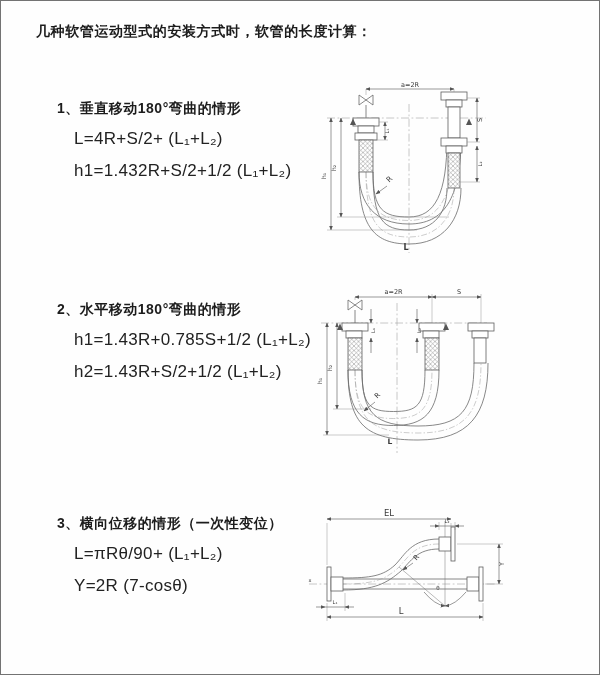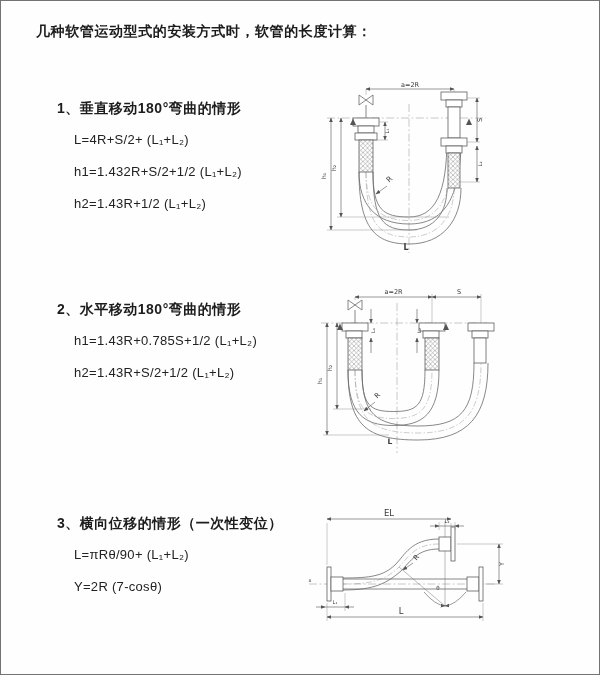--- a/index.html
+++ b/index.html
@@ -18,21 +18,21 @@
     font-size:14px; font-weight:700; letter-spacing:0.6px;
   }
   .sec { position:absolute; left:56px; }
   .sec1 { top:99px; }
   .sec2 { top:300px; }
   .sec3 { top:514px; }
   .sec-heading {
     font-size:14px; font-weight:700; letter-spacing:0.5px; margin-bottom:5px;
   }
   .formula {
-    font-size:13px; height:32px; display:flex; align-items:center;
+    font-size:17px; height:32px; display:flex; align-items:center;
     padding-left:17px; letter-spacing:0.3px; color:#222;
   }
   .diagram { position:absolute; }
   .d1 { left:308px; top:75px; }
   .d2 { left:308px; top:282px; }
   .d3 { left:298px; top:498px; }
   svg { display:block; overflow:visible; }
   svg text {
     font-family:"DejaVu Sans","Liberation Sans",sans-serif;
     fill:#3a3a3a;
@@ -61,21 +61,20 @@
       </pattern>
     </defs>
   </svg>
 
   <h1 class="title">几种软管运动型式的安装方式时，软管的长度计算：</h1>
 
   <section class="sec sec1">
     <div class="sec-heading">1、垂直移动180°弯曲的情形</div>
     <div class="formula">L=4R+S/2+ (L₁+L₂)</div>
     <div class="formula">h1=1.432R+S/2+1/2 (L₁+L₂)</div>
-    <div class="formula">h2=1.43R+1/2 (L₁+L₂)</div>
   </section>
 
   <section class="sec sec2">
     <div class="sec-heading">2、水平移动180°弯曲的情形</div>
     <div class="formula">h1=1.43R+0.785S+1/2 (L₁+L₂)</div>
     <div class="formula">h2=1.43R+S/2+1/2 (L₁+L₂)</div>
   </section>
 
   <section class="sec sec3">
     <div class="sec-heading">3、横向位移的情形（一次性变位）</div>

